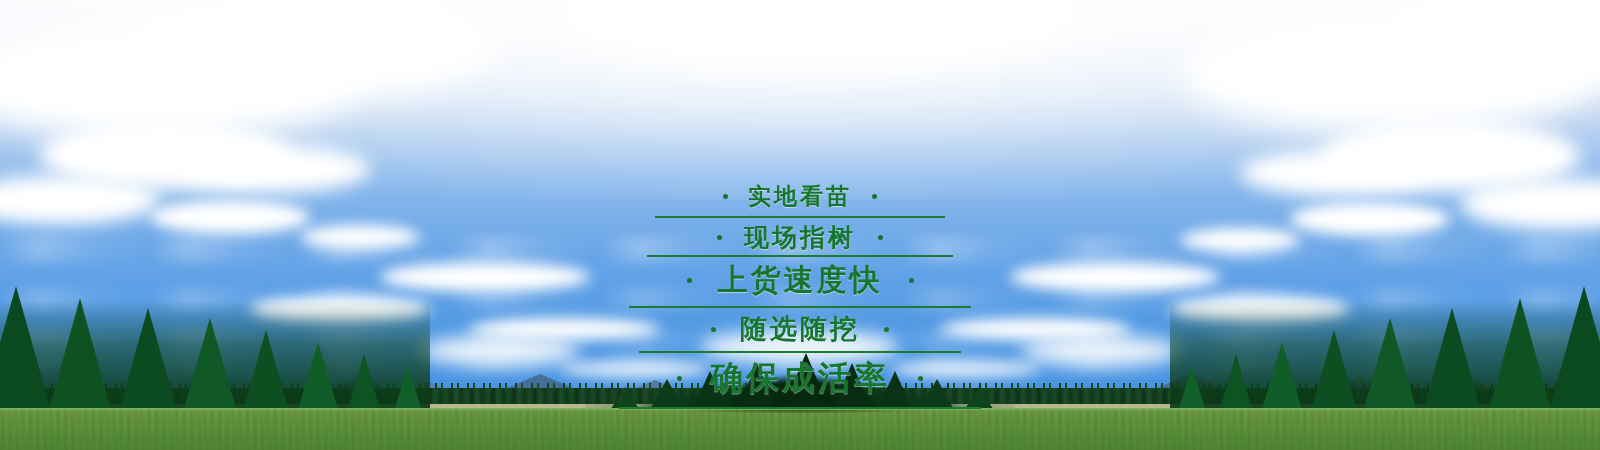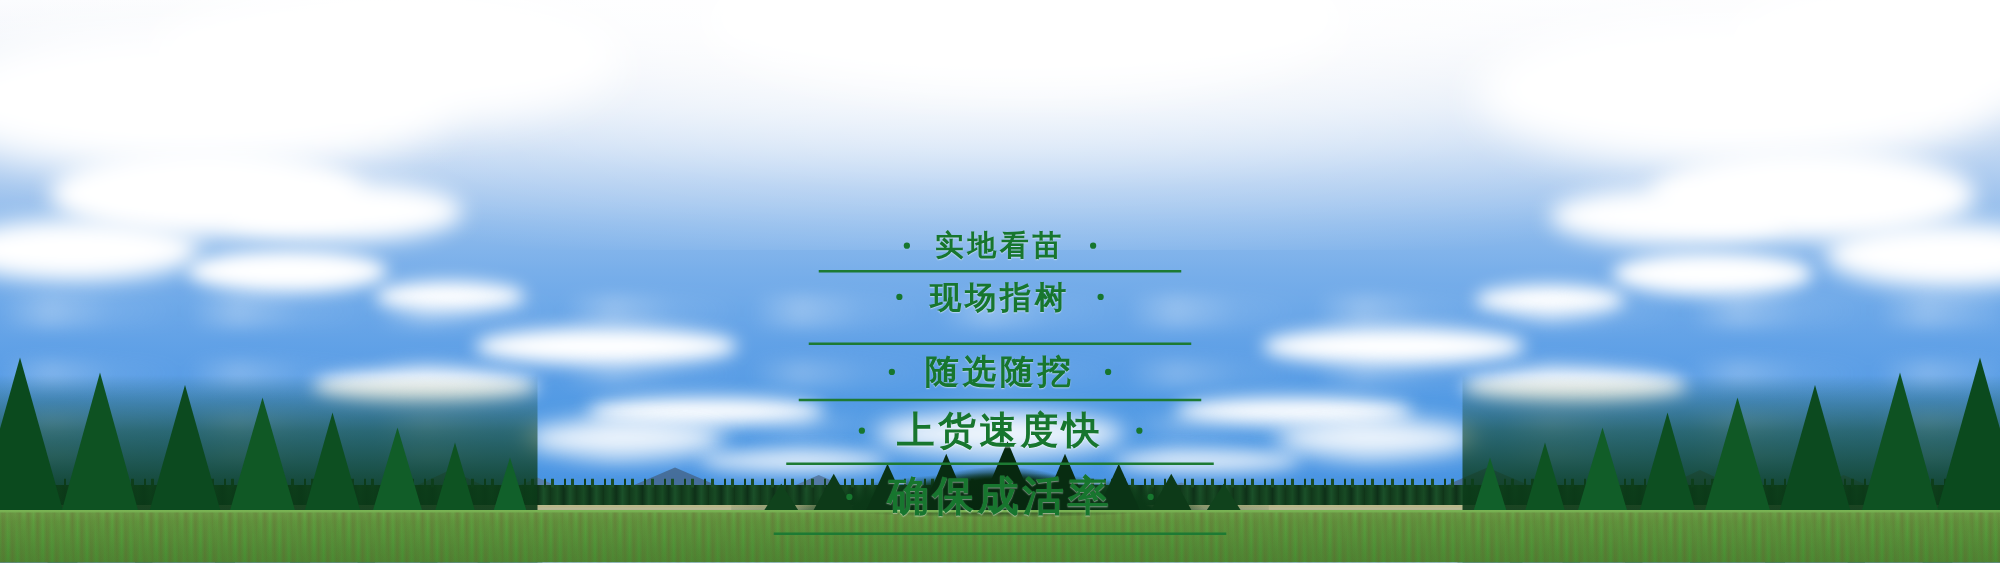--- a/index.html
+++ b/index.html
@@ -162,21 +162,21 @@
     border-bottom:2px solid #1d7a33;
     text-shadow:0 1px 1px rgba(255,255,255,.5);
   }
   .feature .dot{
     display:inline-block; width:5px; height:5px; border-radius:50%;
     background:#17762e; flex:none;
   }
   .feature .label{ display:inline-block; }
 
   .f0{ font-size:23px; gap:20px; padding:3px 4px 4px; width:290px; }
-  .f1{ font-size:25px; gap:22px; padding:3px 4px 20px; width:306px; }
+  .f1{ font-size:25px; gap:22px; padding:3px 4px 1px; width:306px; }
   .f2{ font-size:27px; gap:24px; padding:3px 4px 4px; width:322px; }
   .f3{ font-size:30px; gap:26px; padding:3px 4px 5px; width:342px; }
   .f4{ font-size:33px; gap:28px; padding:3px 4px 6px; width:362px; }
 
   .f0 .label{ letter-spacing:3px; }
   .f1 .label{ letter-spacing:3px; }
   .f2 .label{ letter-spacing:3px; }
   .f3 .label{ letter-spacing:3px; }
   .f4 .label{ letter-spacing:3px; }
 </style>
@@ -311,32 +311,32 @@
         <span class="label">实地看苗</span>
         <span class="dot"></span>
       </div>
 
       <div class="feature f1">
         <span class="dot"></span>
         <span class="label">现场指树</span>
         <span class="dot"></span>
       </div>
 
+      <div class="feature f3">
+        <span class="dot"></span>
+        <span class="label">上货速度快</span>
+        <span class="dot"></span>
+      </div>
+
       <div class="feature f2">
         <span class="dot"></span>
         <span class="label">随选随挖</span>
         <span class="dot"></span>
       </div>
 
-      <div class="feature f3">
-        <span class="dot"></span>
-        <span class="label">上货速度快</span>
-        <span class="dot"></span>
-      </div>
-
       <div class="feature f4">
         <span class="dot"></span>
         <span class="label">确保成活率</span>
         <span class="dot"></span>
       </div>
 
     </div>
   </div>
 
 </div>

